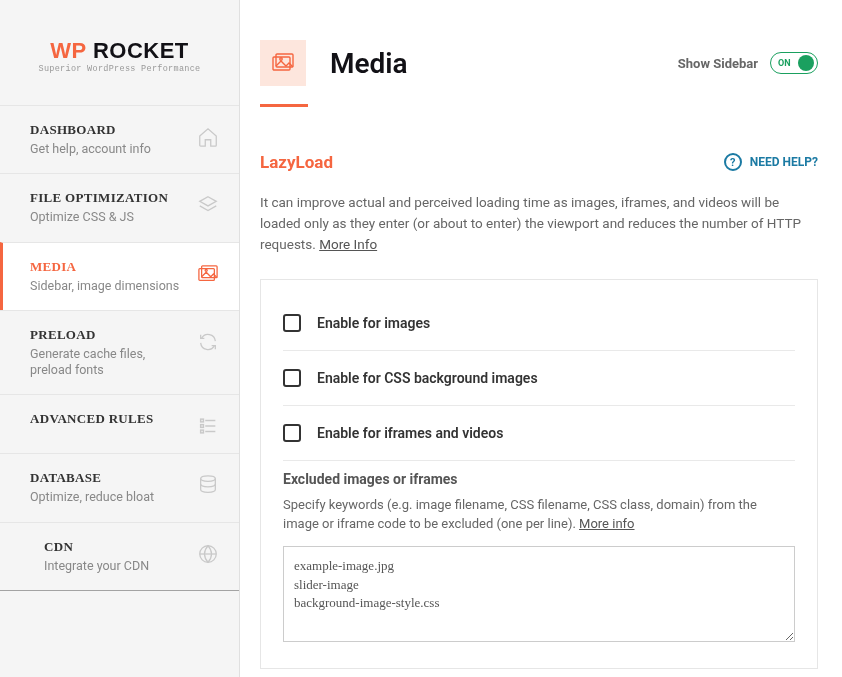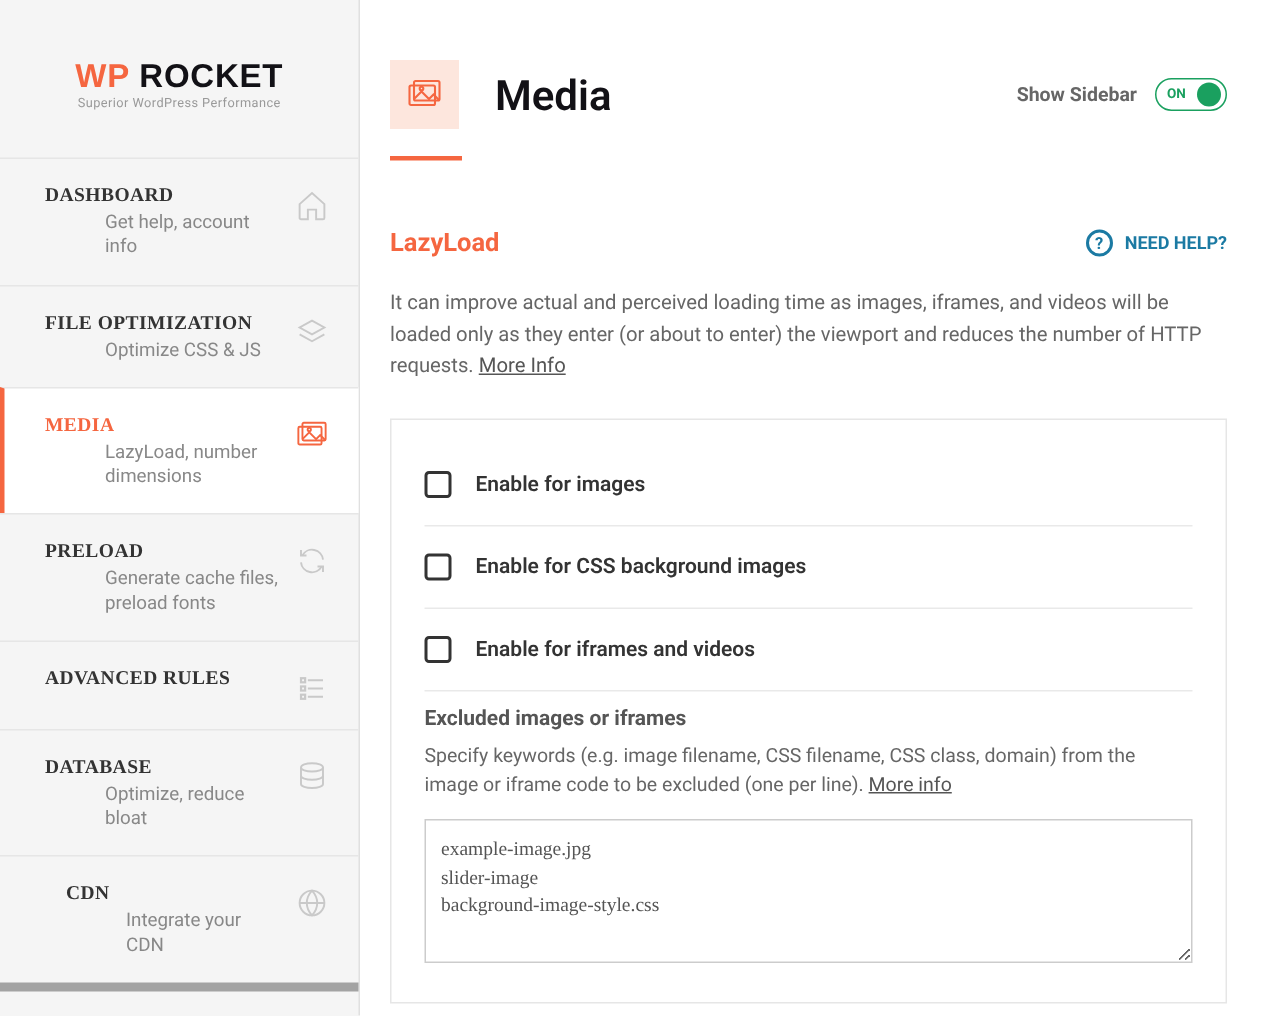--- a/index.html
+++ b/index.html
@@ -34,52 +34,52 @@
       line-height: 1;
     }
     .logo-wp { color: #f56640; }
     .logo-rocket { color: #121116; }
     .logo-tagline {
       font-size: 8.5px;
       color: #999;
       letter-spacing: 0.3px;
       margin-top: 2px;
       text-align: center;
+      font-family: Liberation Mono, monospace;
     }
     .nav-item {
       position: relative;
       padding: 16px 20px 16px 30px;
       border-top: 1px solid #e6e6e6;
       cursor: pointer;
       display: flex;
       align-items: flex-start;
       justify-content: space-between;
     }
-    .nav-item:last-child { border-bottom: 6px solid #a3a3a3; padding-left: 44px; }
+    .nav-item:last-child { border-bottom: 1px solid #a3a3a3; padding-left: 44px; }
     .nav-item.active {
       background: #fff;
       border-left: 3px solid #f56640;
       padding-left: 27px;
     }
     .nav-item.active .nav-title { color: #f56640; }
     .nav-text { flex: 1; padding-right: 8px; }
     .nav-title {
       font-size: 13px;
       font-weight: 700;
       color: #333;
       text-transform: uppercase;
       letter-spacing: 0.3px;
       margin-bottom: 3px;
       font-family: Liberation Serif, serif;
     }
     .nav-desc {
       font-size: 12.5px;
       color: #888;
       line-height: 1.3;
-      margin-left: 40px;
     }
     .nav-icon {
       width: 22px;
       height: 22px;
       display: flex;
       align-items: center;
       justify-content: center;
       color: #c9c9c9;
       flex-shrink: 0;
       margin-top: 4px;
@@ -288,21 +288,21 @@
       <svg width="22" height="22" viewBox="0 0 24 24" fill="none" stroke="currentColor" stroke-width="1.4">
           <polygon points="12 3 21 8 12 13 3 8 12 3"></polygon>
           <polyline points="3 13 12 18 21 13"></polyline>
         </svg>
     </span>
   </div>
 
   <div class="nav-item active">
     <div class="nav-text">
       <div class="nav-title">MEDIA</div>
-      <div class="nav-desc">LazyLoad, number dimensions</div>
+      <div class="nav-desc">Sidebar, image dimensions</div>
     </div>
     <span class="nav-icon">
       <svg width="22" height="20" viewBox="0 0 24 22" fill="none" stroke="currentColor" stroke-width="1.4">
           <rect x="2" y="5" width="17" height="13" rx="1"></rect>
           <rect x="5" y="2" width="17" height="13" rx="1"></rect>
           <circle cx="10" cy="7" r="1.2"></circle>
           <polyline points="5 14 10 9 15 14 18 11 22 15"></polyline>
         </svg>
     </span>
   </div>

